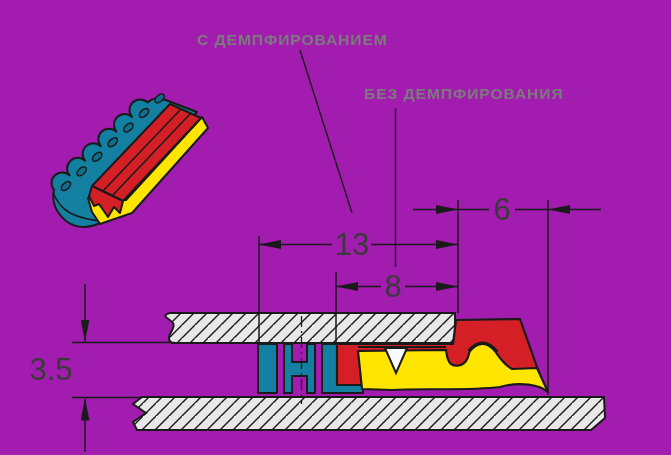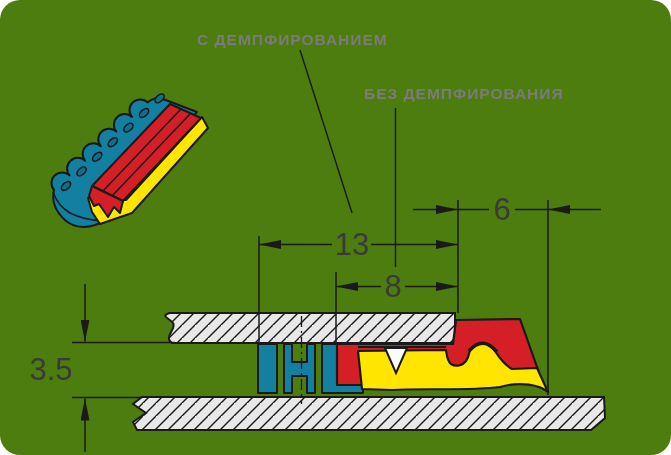--- a/index.html
+++ b/index.html
@@ -1,22 +1,21 @@
 <!DOCTYPE html>
 <html><head>
 <meta charset="utf-8">
 <style>
   html,body{margin:0;padding:0;}
   .stage{
     position:relative;
     width:671px;height:455px;
-    background:#4d7c0f;
+    background:#a21caf;
     overflow:hidden;
     font-family:"Liberation Sans",sans-serif;
-    border-radius:20px;
   }
   svg{position:absolute;left:0;top:0;}
   .dim-num{
     font-family:"Liberation Sans",sans-serif;
     font-size:31px;
     fill:#3a3a3a;
   }
   .lbl{
     font-family:"Liberation Sans",sans-serif;
     font-size:15.5px;

